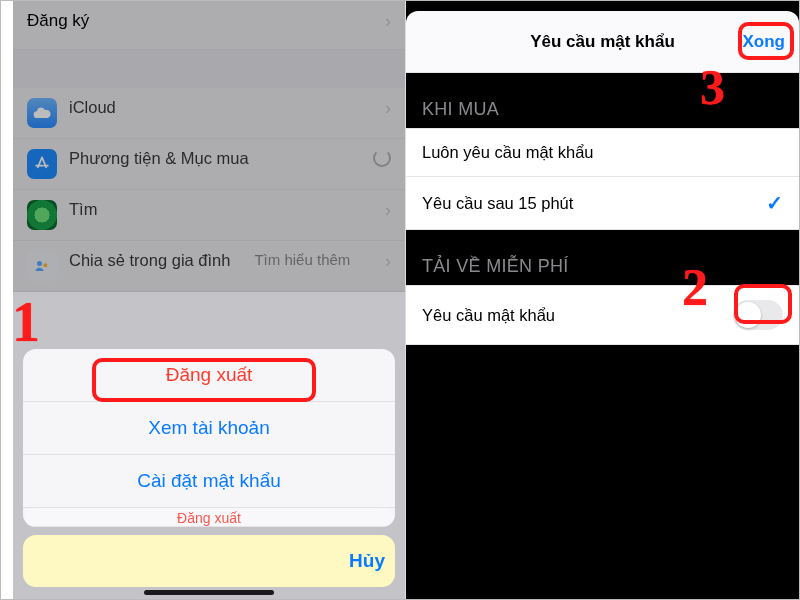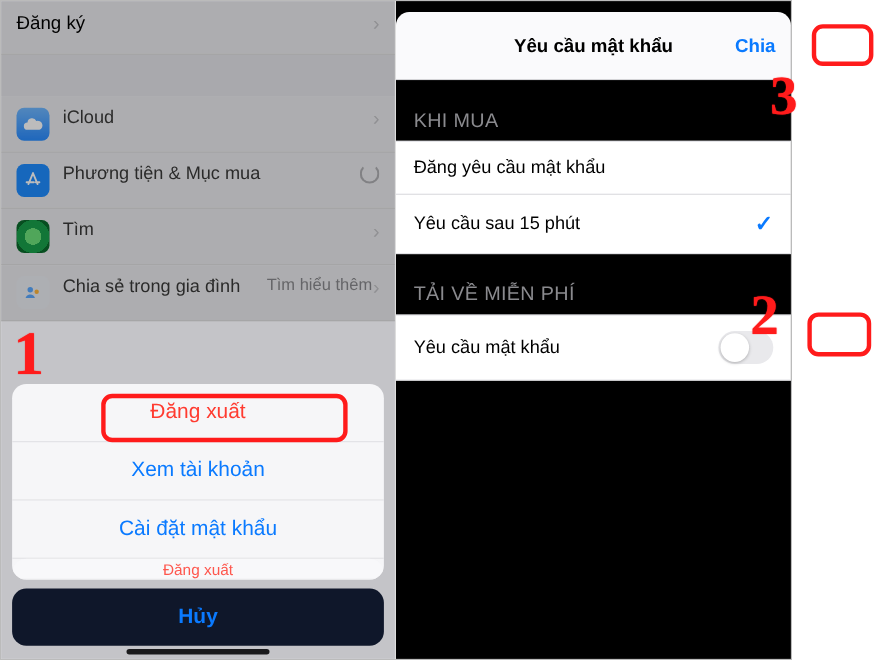--- a/index.html
+++ b/index.html
@@ -6,23 +6,24 @@
   body {
     font-family: -apple-system, "Helvetica Neue", Arial, sans-serif;
     background: #fff;
     width: 800px;
     height: 600px;
     overflow: hidden;
     position: relative;
   }
   .container {
     display: flex;
-    width: 720px;
+    width: 800px;
     height: 600px;
     border: 1px solid #bbb;
+    padding-left: 12px;
   }
   .panel {
     position: relative;
     height: 100%;
     overflow: hidden;
   }
   .panel-left {
     width: 400px;
     background: #efeff4;
     border-right: 1px solid #ddd;
@@ -114,23 +115,23 @@
     text-align: center;
     padding: 2px 0 0;
     opacity: .85;
     border-bottom: 1px solid #e2e2e5;
     background: rgba(248,248,250,0.96);
     border-top-left-radius: 13px;
     border-top-right-radius: 13px;
   }
   .sheet-cancel {
     margin-top: 8px;
-    background: #0f172a;
+    background: #fef9c3;
     border-radius: 13px;
-    text-align: center;
+    text-align: right;
     font-size: 19px;
     font-weight: 600;
     color: #0a7aff;
     padding: 15px 10px;
   }
   .home-indicator {
     position: absolute;
     left: 50%; transform: translateX(-50%);
     bottom: 4px;
     width: 130px; height: 5px;
@@ -277,26 +278,26 @@
       <div class="sheet-cancel">
         <span>Hủy</span>
       </div>
     </div>
     <div class="home-indicator"></div>
   </div>
 
   <div class="panel panel-right">
     <div class="nav">
       <span class="nav-title">Yêu cầu mật khẩu</span>
-      <span class="nav-done">Chia</span>
+      <span class="nav-done">Xong</span>
     </div>
 
     <div class="section-header">KHI MUA</div>
     <div class="r-row">
-      <span>Đăng yêu cầu mật khẩu</span>
+      <span>Luôn yêu cầu mật khẩu</span>
     </div>
     <div class="r-row">
       <span>Yêu cầu sau 15 phút</span>
       <span class="check">✓</span>
     </div>
 
     <div class="section-header">TẢI VỀ MIỄN PHÍ</div>
     <div class="r-row">
       <span>Yêu cầu mật khẩu</span>
       <span class="switch">

